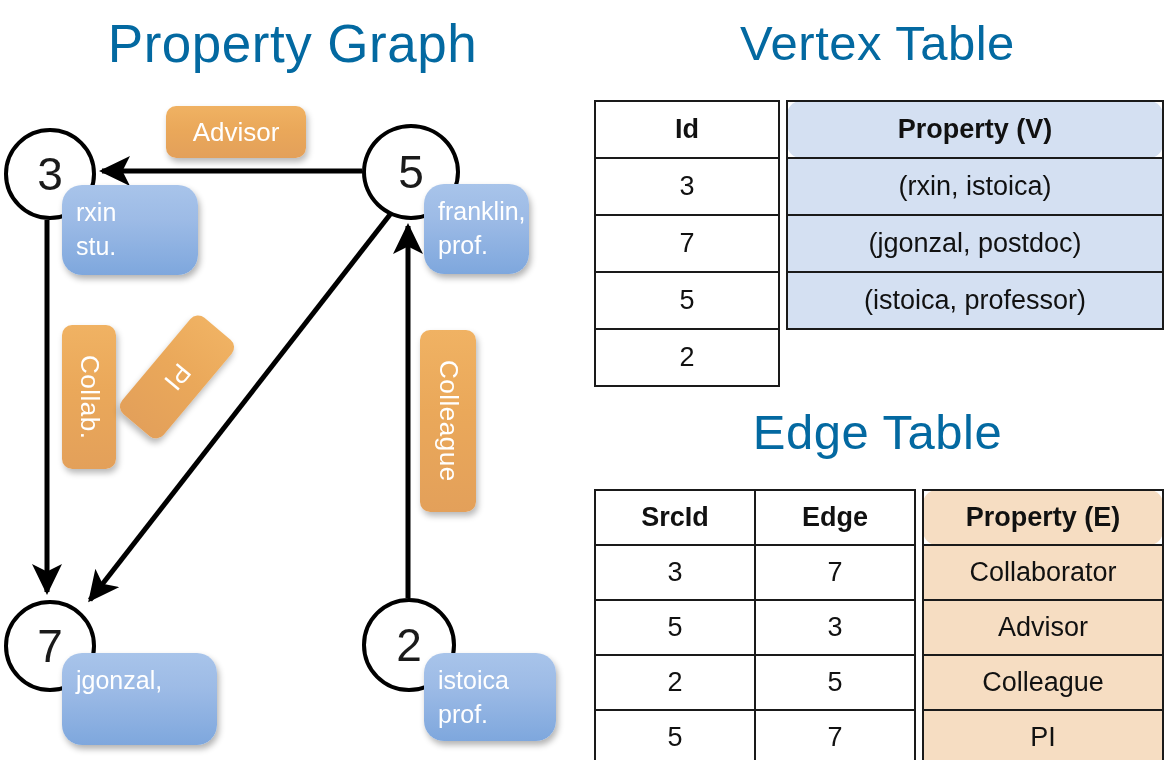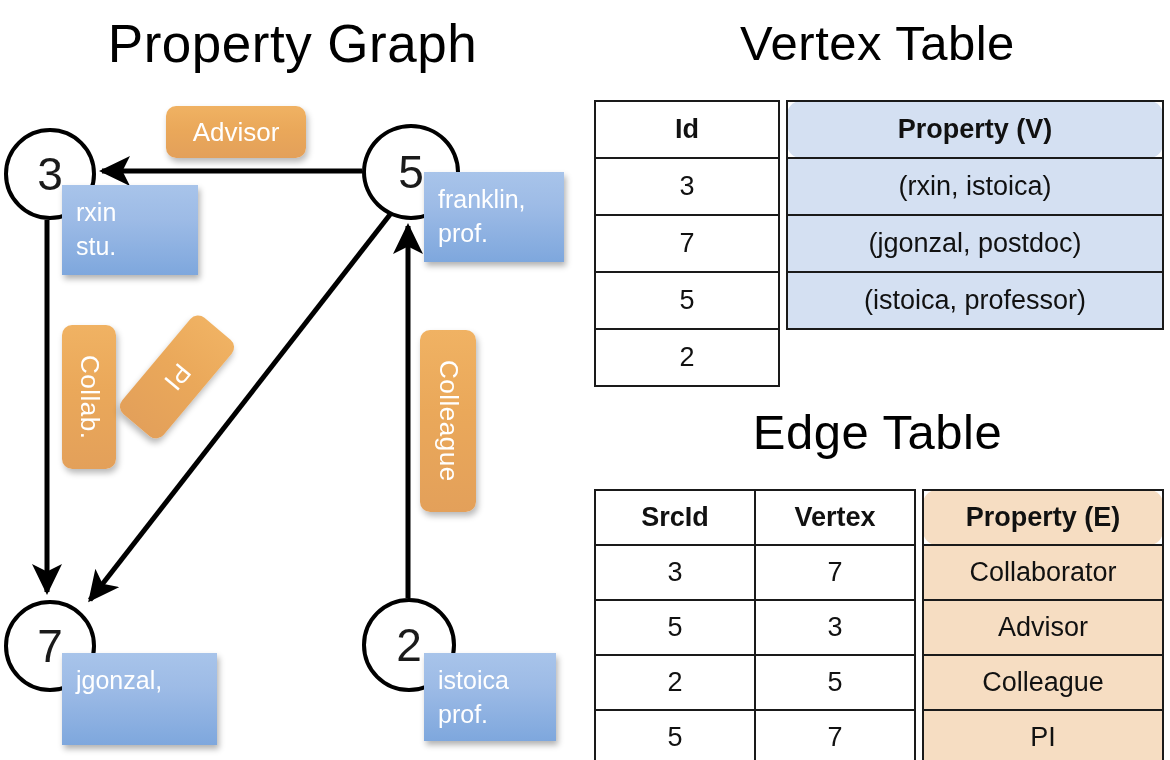--- a/index.html
+++ b/index.html
@@ -15,21 +15,21 @@
     font-family: "Liberation Sans", sans-serif;
     color: #000;
   }
 
   
   .title {
     position: absolute;
     font-family: "Liberation Sans", sans-serif;
     font-weight: 300;
     letter-spacing: 0.5px;
-    color: #000000;
+    color: #0369a1;
     white-space: nowrap;
   }
   #title-property-graph {
     left: 0; top: 14px; width: 585px;
     text-align: center;
     font-size: 53px;
     line-height: 60px;
   }
   #title-vertex-table {
     left: 585px; top: 14px; width: 585px;
@@ -71,33 +71,33 @@
     z-index: 3;
   }
   #node-3 { left: 4px;   top: 128px; width: 92px;  height: 92px; }
   #node-5 { left: 362px; top: 124px; width: 98px;  height: 96px; }
   #node-7 { left: 4px;   top: 600px; width: 92px;  height: 92px; }
   #node-2 { left: 362px; top: 598px; width: 94px;  height: 94px; }
 
   
   .prop-box {
     position: absolute;
-    border-radius: 0;
+    border-radius: 20px;
     background: linear-gradient(180deg, #a8c4ea 0%, #9dbbe6 38%, #7ea7dd 100%);
     color: #ffffff;
     font-size: 25px;
     line-height: 34px;
     padding: 10px 0 10px 14px;
     box-sizing: border-box;
     box-shadow: 2px 4px 6px rgba(0,0,0,0.30);
     z-index: 4;
     font-weight: 300;
   }
   #prop-rxin     { left: 62px;  top: 185px; width: 136px; height: 90px; }
-  #prop-franklin { left: 424px; top: 172px; width: 140px; height: 90px; }
+  #prop-franklin { left: 424px; top: 184px; width: 105px; height: 90px; }
   #prop-jgonzal  { left: 62px;  top: 653px; width: 155px; height: 92px; }
   #prop-istoica  { left: 424px; top: 653px; width: 132px; height: 88px; }
   .prop-line { display: block; }
 
   
   .edge-label {
     position: absolute;
     border-radius: 10px;
     background: linear-gradient(180deg, #f0b263 0%, #eaa85a 45%, #e3a05a 100%);
     color: #ffffff;
@@ -299,21 +299,21 @@
 </table>
 
 <table class="tbl" id="edge-ids-table">
   <colgroup>
       <col style="width:50%">
       <col style="width:50%">
     </colgroup>
   <tbody>
     <tr>
       <th>SrcId</th>
-      <th>Vertex</th>
+      <th>Edge</th>
     </tr>
     <tr>
       <td>3</td>
       <td>7</td>
     </tr>
     <tr>
       <td>5</td>
       <td>3</td>
     </tr>
     <tr>

